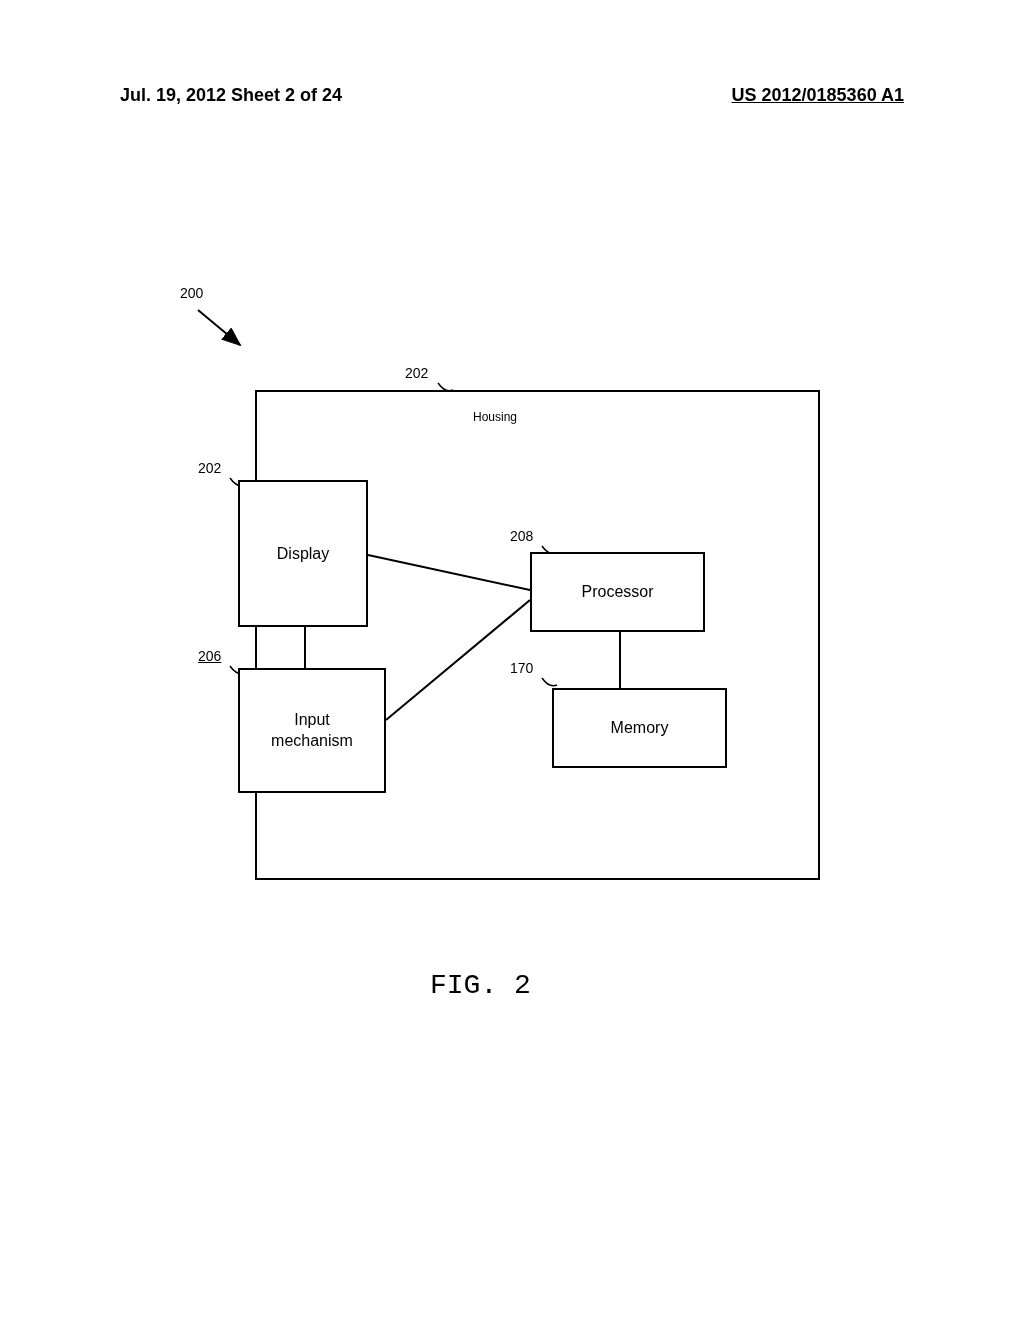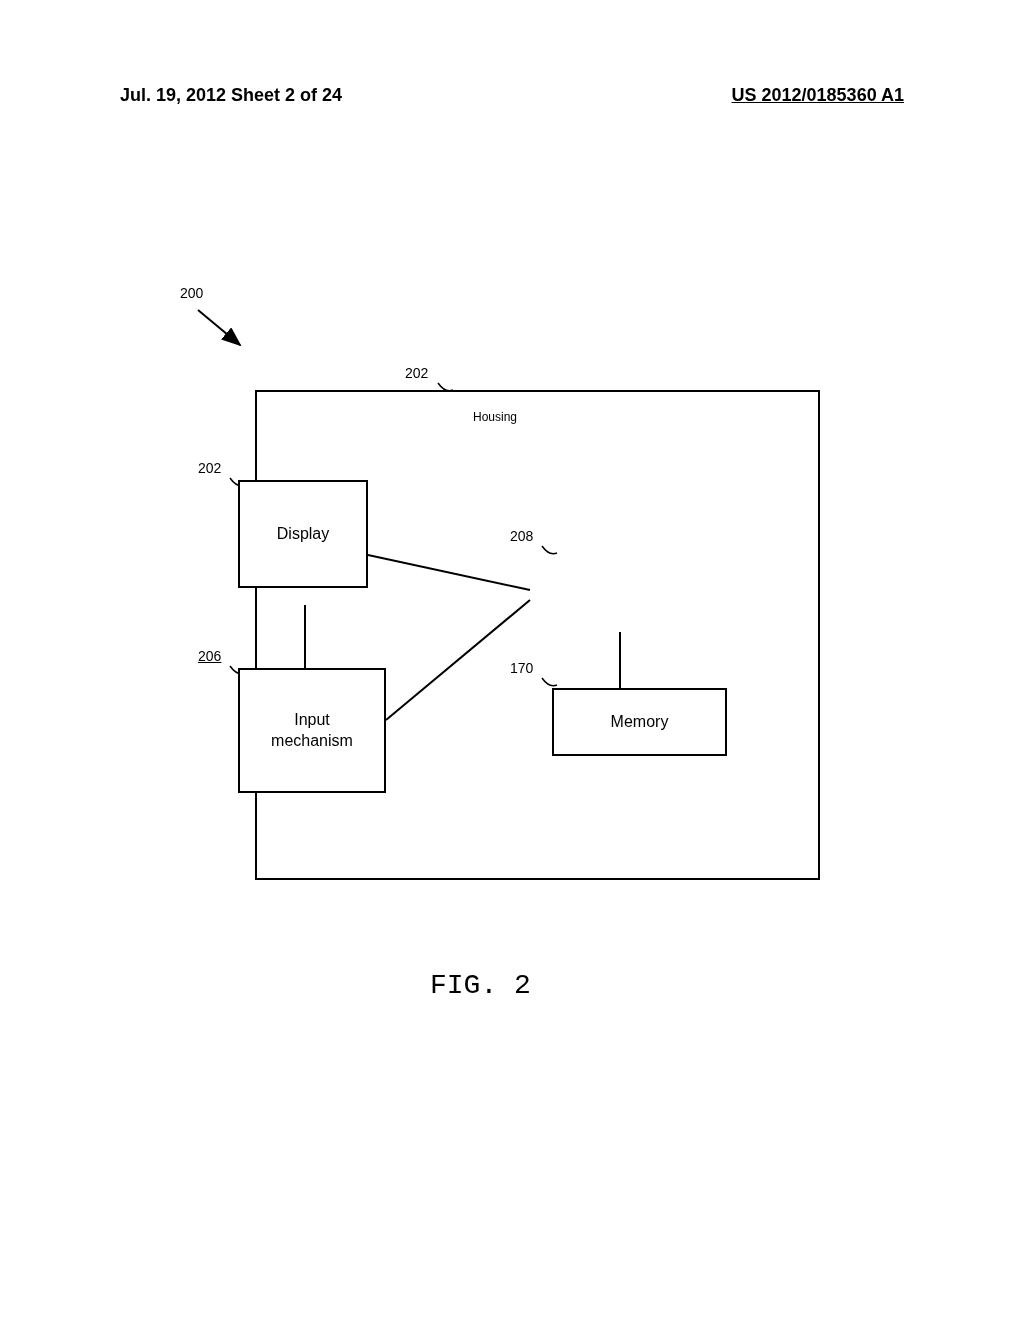--- a/index.html
+++ b/index.html
@@ -43,21 +43,21 @@
       position: absolute;
       top: 120px;
       left: 303px;
       font-size: 12px;
     }
     .display-box {
       position: absolute;
       top: 190px;
       left: 68px;
       width: 130px;
-      height: 108px;
+      height: 147px;
       border: 2px solid black;
       background: white;
       display: flex;
       align-items: center;
       justify-content: center;
       font-size: 16px;
     }
     .input-box {
       position: absolute;
       top: 378px;
@@ -84,21 +84,21 @@
       display: flex;
       align-items: center;
       justify-content: center;
       font-size: 16px;
     }
     .memory-box {
       position: absolute;
       top: 398px;
       left: 382px;
       width: 175px;
-      height: 68px;
+      height: 80px;
       border: 2px solid black;
       background: white;
       display: flex;
       align-items: center;
       justify-content: center;
       font-size: 16px;
     }
     .ref-label {
       position: absolute;
       font-size: 14px;
@@ -164,16 +164,17 @@
   <div class="ref-label ref-202-top">202</div>
   <div class="ref-label ref-202-left">202</div>
   <div class="ref-label ref-206">206</div>
   <div class="ref-label ref-208">208</div>
   <div class="ref-label ref-210">170</div>
 
   <div class="housing-box"></div>
   <div class="label-housing">Housing</div>
   <div class="display-box">Display</div>
   <div class="input-box">Input<br>mechanism</div>
+  <div class="processor-box">Processor</div>
   <div class="memory-box">Memory</div>
 </div>
 
 <div class="fig-label">FIG.  2</div>
 
 </body></html>

